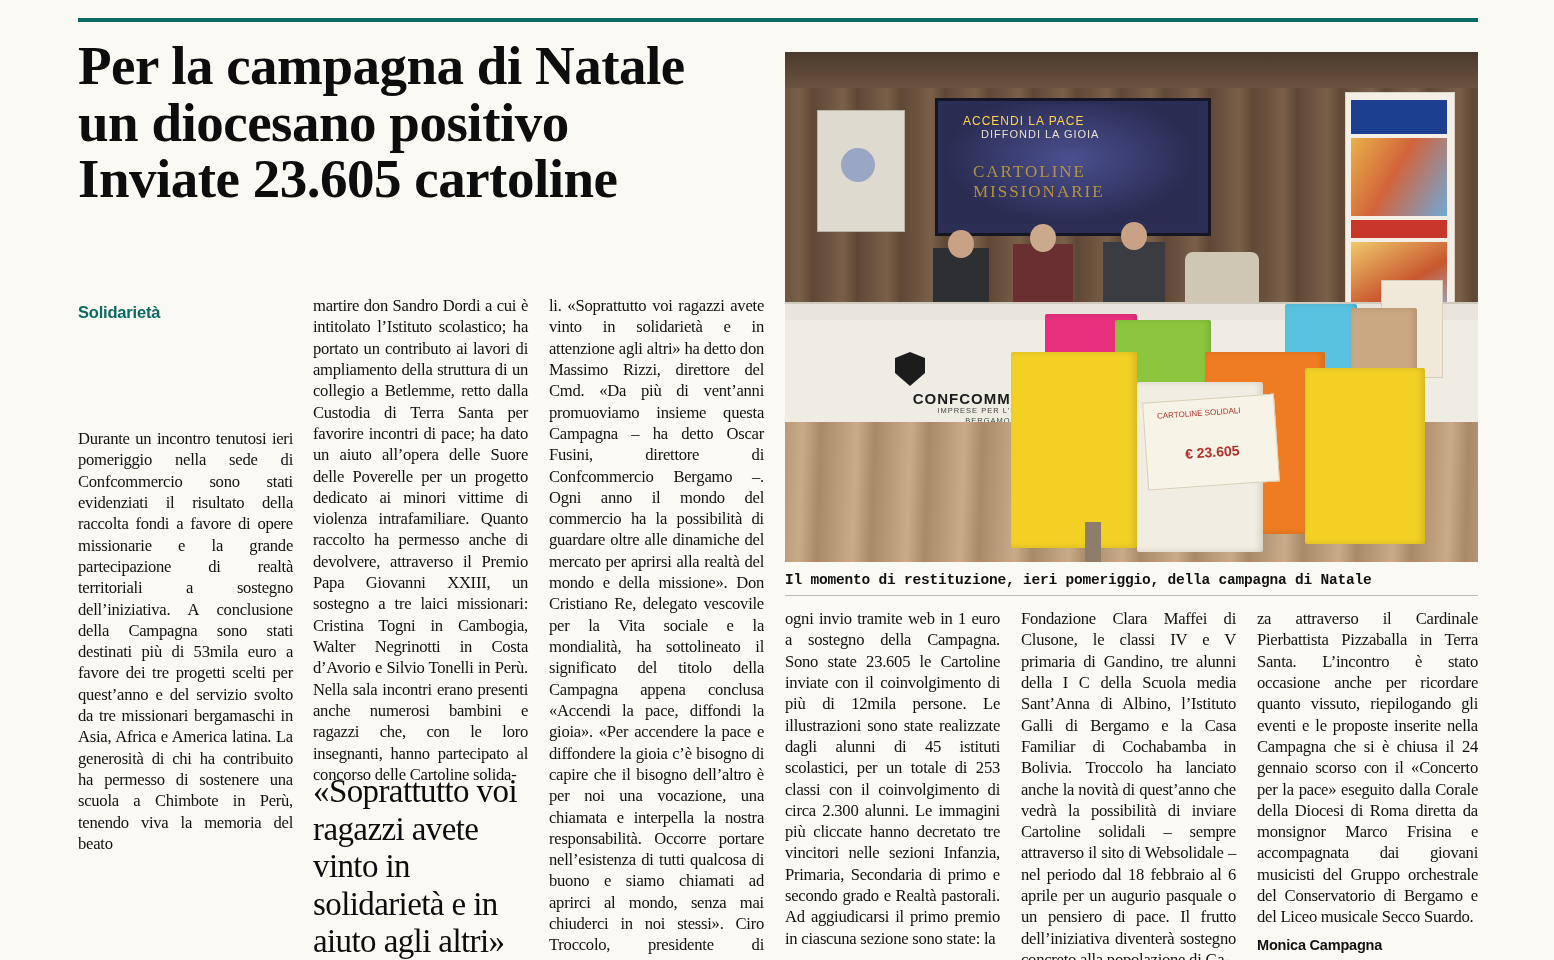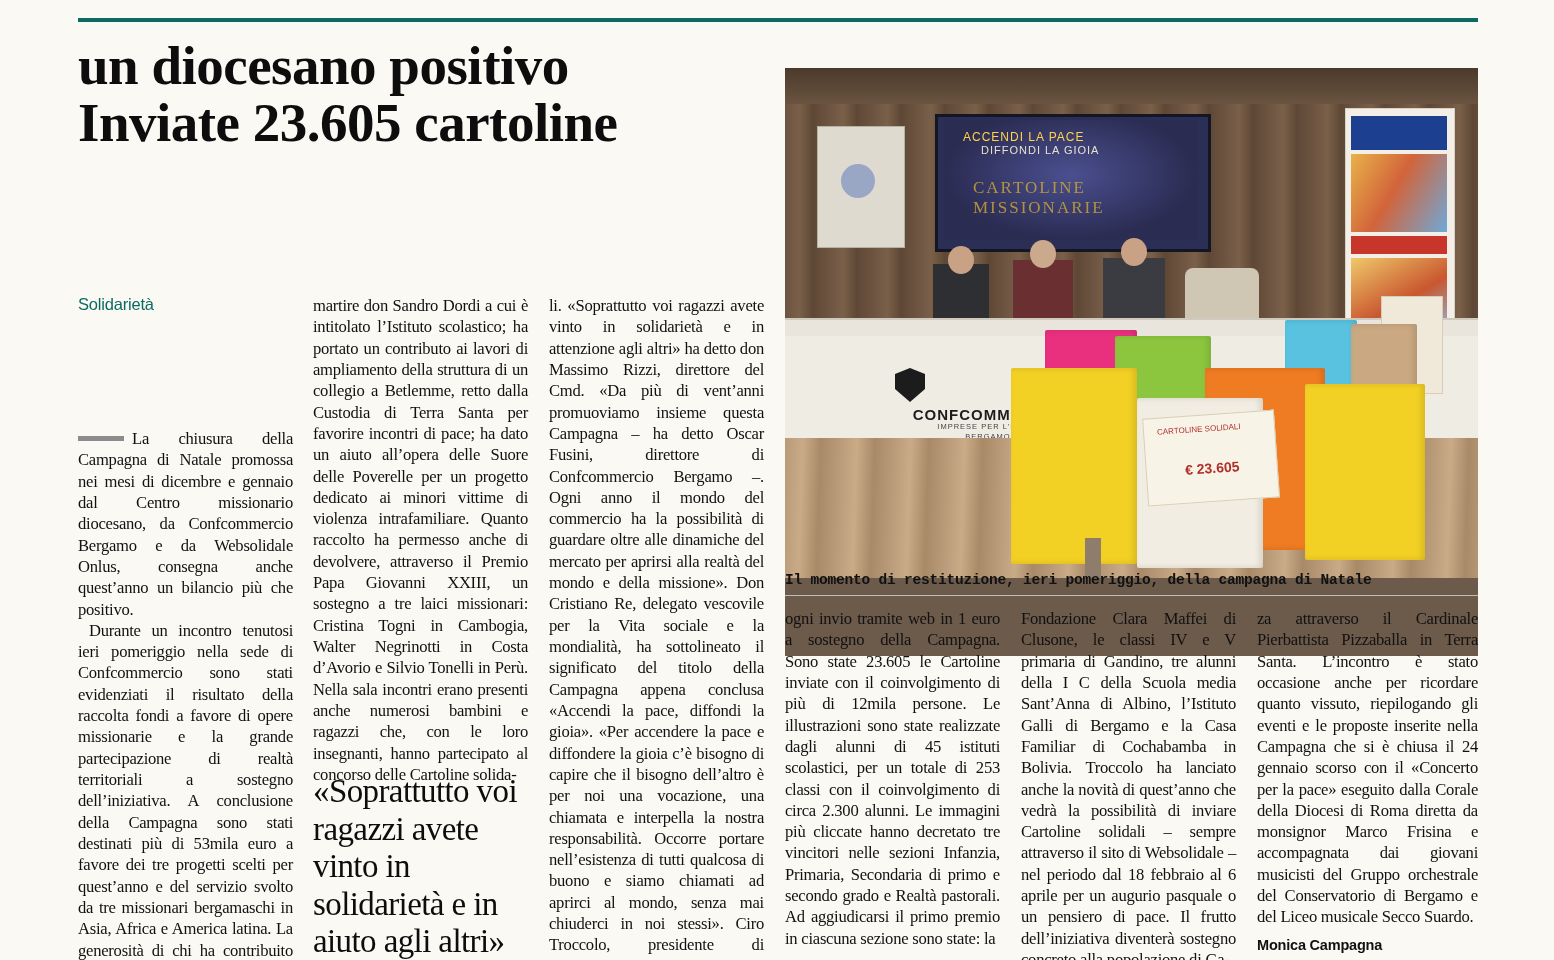--- a/index.html
+++ b/index.html
@@ -28,24 +28,24 @@
     color:#0d0d0d;
   }
   .headline h1 .l2{display:block;}
   .headline h1 .l3{display:block;}
 
   .kicker-block{
     position:absolute;left:78px;top:295px;width:215px;
   }
   .kicker{
     font-family:"Liberation Sans", sans-serif;
-    font-weight:normal;
+    font-weight:bold;
     font-size:16.5px;
     color:#0b6b63;
-    margin:0 0 4px 0;
+    margin:8px 0 4px 0;
     letter-spacing:-0.2px;
   }
   .standfirst{
     font-family:"Liberation Serif", serif;
     font-size:19.5px;
     line-height:1.30;
     color:#111;
     letter-spacing:-0.3px;
   }
 
@@ -100,22 +100,22 @@
     font-family:"Liberation Serif", serif;
     font-size:33px;
     line-height:1.14;
     color:#0d0d0d;
     letter-spacing:-0.6px;
     margin-top:1px;
   }
 
   
   .photo{
-    position:absolute;left:785px;top:52px;width:693px;height:588px;
-    overflow:hidden;background:#6c5a4b;margin-top:16px;
+    position:absolute;left:785px;top:52px;width:693px;height:510px;
+    overflow:hidden;background:#6c5a4b;
   }
   .caption{
     position:absolute;left:785px;top:572px;width:693px;
     font-family:Liberation Mono, monospace;
     font-weight:bold;
     font-size:14.5px;
     color:#111;
     letter-spacing:-0.2px;
   }
   .caption-rule{
@@ -200,31 +200,31 @@
 </style>
 </head>
 <body>
 
 <div class="page">
 
   <div class="rule-top"></div>
 
   <div class="headline">
     <h1>
+      <span class="l1">Per la campagna di Natale</span>
       <span class="l2">un diocesano positivo</span>
       <span class="l3">Inviate 23.605 cartoline</span>
     </h1>
   </div>
 
   <div class="kicker-block">
     <div class="kicker">Solidarietà</div>
   </div>
 
   <div class="col c1">
-    <p><span class="dropdash"></span><span>La chiusura della Campagna di Natale promossa nei mesi di dicembre e gennaio dal Centro missionario diocesano, da Confcommercio Bergamo e da Websolidale Onlus, consegna anche quest’anno un bilancio più che positivo.</span></p>
     <p>Durante un incontro tenutosi ieri pomeriggio nella sede di Confcommercio sono stati evidenziati il risultato della raccolta fondi a favore di opere missionarie e la grande partecipazione di realtà territoriali a sostegno dell’iniziativa. A conclusione della Campagna sono stati destinati più di 53mila euro a favore dei tre progetti scelti per quest’anno e del servizio svolto da tre missionari bergamaschi in Asia, Africa e America latina. La generosità di chi ha contribuito ha permesso di sostenere una scuola a Chimbote in Perù, tenendo viva la memoria del beato</p>
   </div>
 
   <div class="col c2">
     <p>martire don Sandro Dordi a cui è intitolato l’Istituto scolastico; ha portato un contributo ai lavori di ampliamento della struttura di un collegio a Betlemme, retto dalla Custodia di Terra Santa per favorire incontri di pace; ha dato un aiuto all’opera delle Suore delle Poverelle per un progetto dedicato ai minori vittime di violenza intrafamiliare. Quanto raccolto ha permesso anche di devolvere, attraverso il Premio Papa Giovanni XXIII, un sostegno a tre laici missionari: Cristina Togni in Cambogia, Walter Negrinotti in Costa d’Avorio e Silvio Tonelli in Perù. Nella sala incontri erano presenti anche numerosi bambini e ragazzi che, con le loro insegnanti, hanno partecipato al concorso delle Cartoline solida-</p>
   </div>
 
   <div class="pullquote">
     <div class="pq-body">«Soprattutto voi ragazzi avete vinto in solidarietà e in aiuto agli altri»</div>
   </div>

